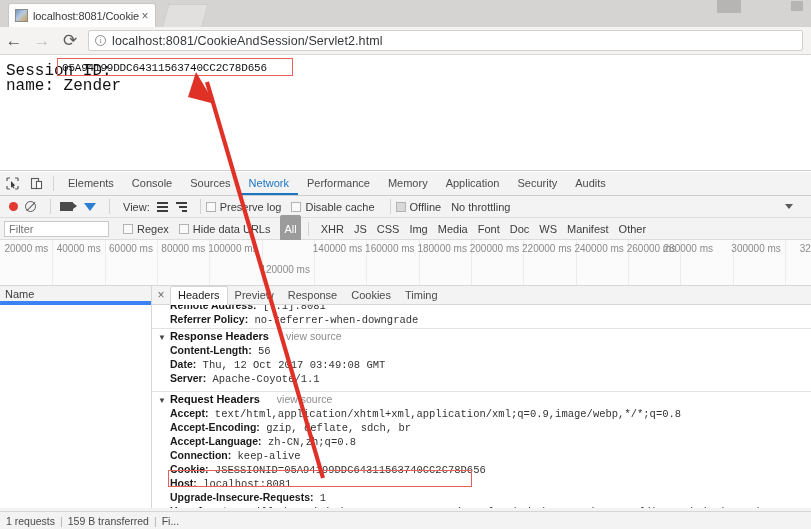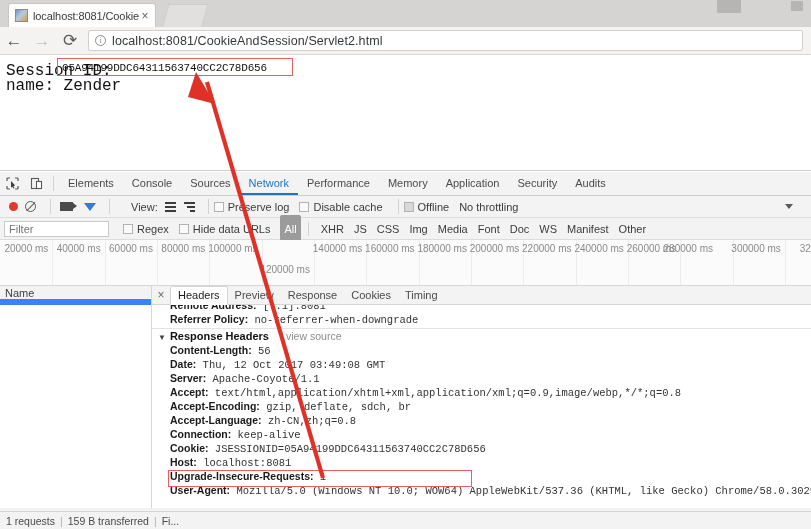--- a/index.html
+++ b/index.html
@@ -115,21 +115,21 @@
     border-bottom: 1px solid #dcdcdc; display: flex; align-items: center;
     padding: 0 4px; font-size: 11px; color: #3c3c3c;
   }
   .rec-dot { width: 9px; height: 9px; border-radius: 50%; background: #e3382f; margin: 0 7px 0 5px; }
   .clear-ico { width: 11px; height: 11px; border: 1.4px solid #5a5a5a; border-radius: 50%; position: relative; margin-right: 9px;}
   .clear-ico:after { content:""; position:absolute; left:-1px; top:3.5px; width:12px; height:1.4px; background:#5a5a5a; transform: rotate(-45deg);}
   .cam-ico { width: 13px; height: 9px; background: #4a4a4a; position: relative; margin: 0 9px 0 4px;}
   .cam-ico:after { content:""; position:absolute; right:-4px; top:1px; border-left:4px solid #4a4a4a; border-top:3px solid transparent; border-bottom:3px solid transparent;}
   .funnel-ico { width: 0; height: 0; border-left: 6px solid transparent; border-right: 6px solid transparent; border-top: 8px solid #2a7fd4; margin: 0 8px 0 2px; position: relative;}
   .funnel-ico:after { content:""; position:absolute; left:-1px; top:8px; width:2px; height:4px; background:#2a7fd4;}
-  .tb-label { margin: 0 5px 0 16px; color: #3c3c3c; }
+  .tb-label { margin: 0 5px 0 8px; color: #3c3c3c; }
   .view-list { display:inline-flex; flex-direction:column; justify-content:center; gap:2px; margin: 0 8px 0 2px;}
   .view-list i { display:block; width:11px; height:2px; background:#3c3c3c;}
   .view-wf { display:inline-flex; flex-direction:column; gap:2px; margin: 0 8px 0 0;}
   .view-wf i { display:block; height:2px; background:#3c3c3c;}
   .view-wf i:nth-child(1){width:11px; margin-left:0;}
   .view-wf i:nth-child(2){width:8px; margin-left:3px;}
   .view-wf i:nth-child(3){width:5px; margin-left:6px;}
   .cb { width: 10px; height: 10px; border: 1px solid #b3b3b3; background: #fafafa; margin: 0 4px 0 0; flex:0 0 10px;}
   .cb.gray { background:#d8d8d8; }
   .tb-item { display: flex; align-items: center; margin-right: 10px; white-space: nowrap; }
@@ -157,21 +157,21 @@
   .tl-label {
     position: absolute; top: 3px; font-size: 10px; color: #8a8a8a; white-space: nowrap;
     text-align: right; transform: translateX(-100%); padding-right: 4px;
   }
   .tl-tick { position: absolute; top: 0; width: 1px; height: 46px; background: #ececec; }
 
   
   .dt-body { position: relative; height: 222px; display: flex; }
   .dt-left { width: 152px; background: #fff; border-right: 1px solid #d6d6d6; }
   .dt-left-head {
-    height: 19px; background: #f3f3f3; border-bottom: 6px solid #3b82f6;
+    height: 19px; background: #f3f3f3; border-bottom: 4px solid #3b82f6;
     font-size: 11px; color: #3c3c3c; display: flex; align-items: center; padding-left: 5px;
   }
   .req-row {
     height: 19px; display: flex; align-items: center; padding-left: 4px;
     font-size: 11px; color: #333;
   }
   .req-ico {
     width: 10px; height: 12px; border: 1px solid #b9b9b9; background: #f7f7f7;
     margin-right: 5px; flex: 0 0 10px;
   }
@@ -409,20 +409,24 @@
           </div>
           <div class="hdr-line indent">
             <span class="hdr-name">Date:</span>
             <span class="hdr-val">Thu, 12 Oct 2017 03:49:08 GMT</span>
           </div>
           <div class="hdr-line indent">
             <span class="hdr-name">Server:</span>
             <span class="hdr-val">Apache-Coyote/1.1</span>
           </div>
 
+          <div class="hdr-section" style="margin-top:6px;">
+            <span class="caret">▼</span><span>Request Headers</span>
+            <span class="viewsrc">view source</span>
+          </div>
           <div class="hdr-line indent">
             <span class="hdr-name">Accept:</span>
             <span class="hdr-val">text/html,application/xhtml+xml,application/xml;q=0.9,image/webp,*/*;q=0.8</span>
           </div>
           <div class="hdr-line indent">
             <span class="hdr-name">Accept-Encoding:</span>
             <span class="hdr-val">gzip, deflate, sdch, br</span>
           </div>
           <div class="hdr-line indent">
             <span class="hdr-name">Accept-Language:</span>

